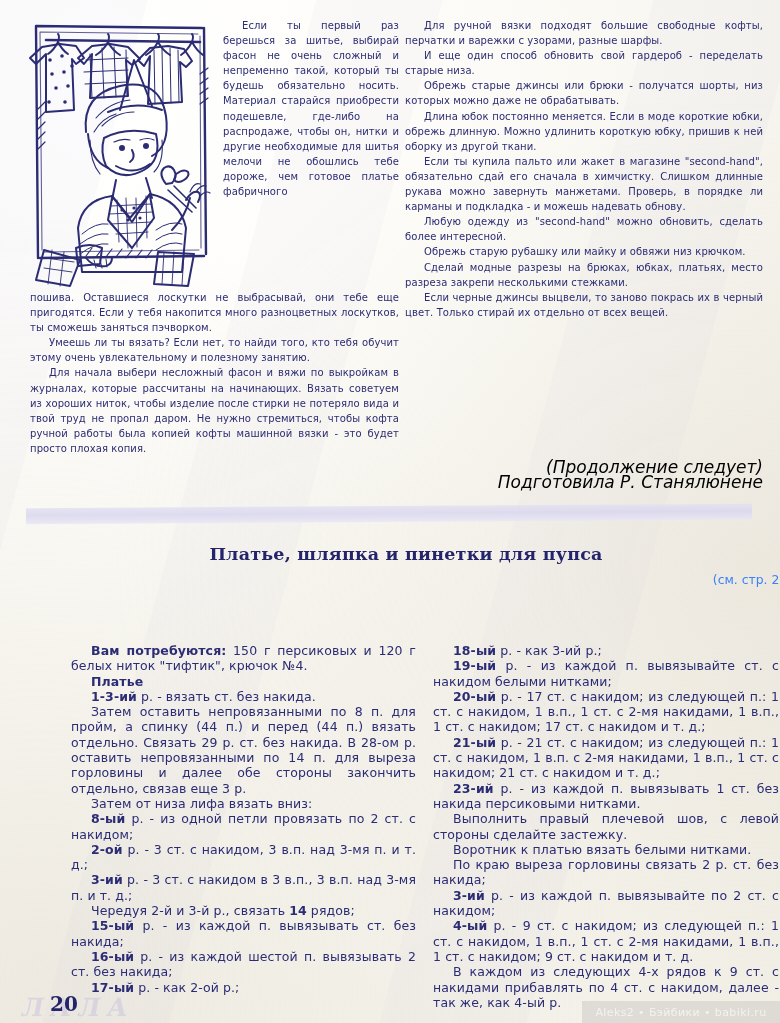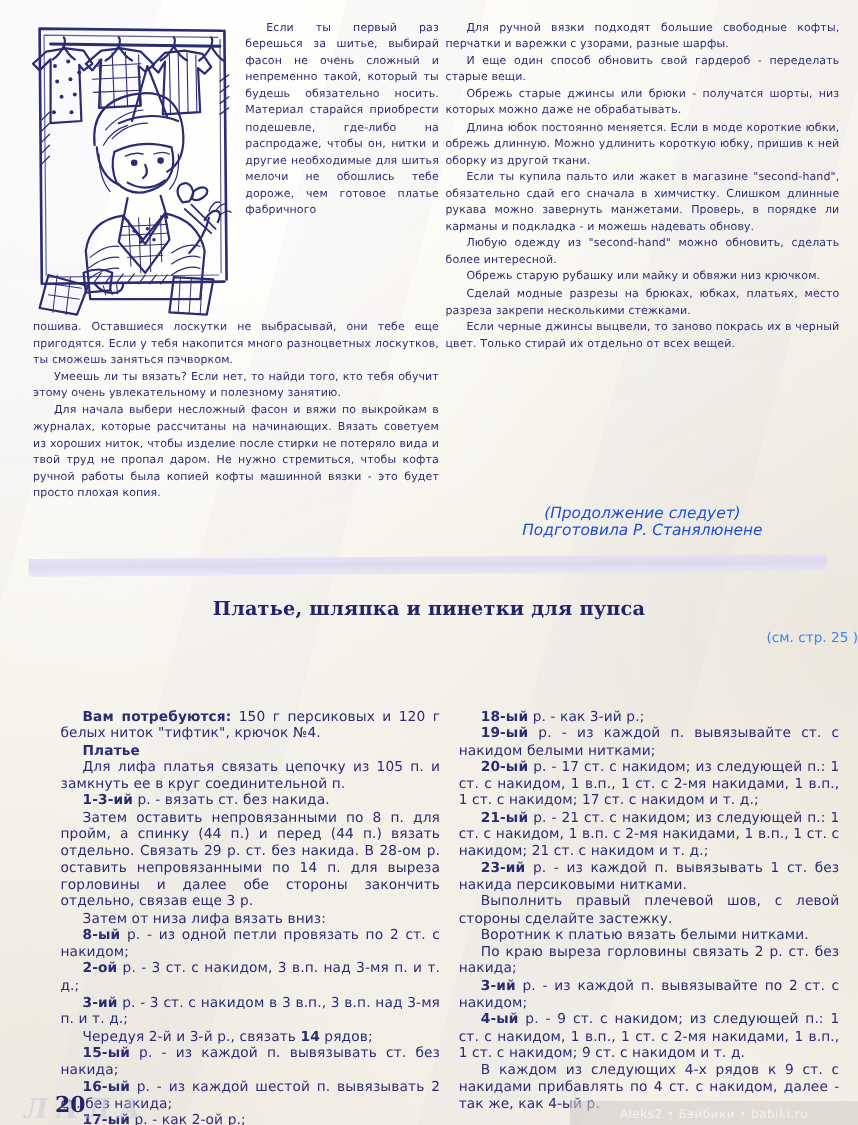--- a/index.html
+++ b/index.html
@@ -48,34 +48,34 @@
   }
   .col p{margin:0;text-indent:1.9em;}
   .col p.noind{text-indent:0;}
 
   #art-col-a{left:223px;top:18px;width:176px;}
   #art-col-a2{left:30px;top:290px;width:369px;}
   #art-col-b{left:405px;top:18px;width:358px;}
 
   .sig{
     position:absolute;left:405px;top:460px;width:358px;
-    text-align:center;font-style:italic;font-size:14px;line-height:15.2px;
-    color:#1d4ed8;
+    text-align:right;font-style:italic;font-size:17px;line-height:15.2px;
+    color:#000000;
   }
 
   
   .band{
     position:absolute;left:26px;top:506px;width:726px;height:16px;
     background:linear-gradient(180deg,#e3e1f2 0%, #d8d6ee 45%, #e9e7f5 100%);
     opacity:.85;
     transform:rotate(-0.35deg);
   }
 
   
-  .pattern{position:absolute;left:0;top:528px;width:728px;height:495px;padding-left:31px;}
+  .pattern{position:absolute;left:16px;top:528px;width:728px;height:495px;padding-left:31px;}
   .pat-title{
     position:absolute;left:0;top:16px;width:780px;text-align:center;
     font-family:"DejaVu Serif", serif;
     font-weight:bold;font-size:17.5px;letter-spacing:.2px;color:#24246c;
   }
   .pat-sub{
     position:absolute;left:0;top:44px;width:780px;text-align:right;
     font-size:12.4px;color:#3b82f6;
   }
 
@@ -95,21 +95,21 @@
     font-weight:bold;font-size:25px;letter-spacing:7px;
     color:#c9c6de;opacity:.55;
     transform:skewX(-10deg);
   }
   .folio-num{
     position:absolute;left:28px;top:1px;
     font-family:"DejaVu Serif", serif;
     font-weight:bold;font-size:20px;color:#232369;
   }
   .watermark{
-    position:absolute;right:0;bottom:0;width:262px;height:22px;
+    position:absolute;right:0;bottom:0;width:198px;height:22px;
     background:rgba(205,203,199,.55);
     color:#f3f2ef;font-size:11px;letter-spacing:.4px;
     display:flex;align-items:center;justify-content:center;
     font-family:"DejaVu Sans", sans-serif;
   }
 </style>
 </head>
 <body>
 
 <div class="page"></div>
@@ -221,21 +221,21 @@
     </div>
 
     <div class="col" id="art-col-a2">
       <p class="noind">пошива. Оставшиеся лоскутки не выбрасывай, они тебе еще пригодятся. Если у тебя накопится много разноцветных лоскутков, ты сможешь заняться пэчворком.</p>
       <p>Умеешь ли ты вязать? Если нет, то найди того, кто тебя обучит этому очень увлекательному и полезному занятию.</p>
       <p>Для начала выбери несложный фасон и вяжи по выкройкам в журналах, которые рассчитаны на начинающих. Вязать советуем из хороших ниток, чтобы изделие после стирки не потеряло вида и твой труд не пропал даром. Не нужно стремиться, чтобы кофта ручной работы была копией кофты машинной вязки - это будет просто плохая копия.</p>
     </div>
 
     <div class="col" id="art-col-b">
       <p>Для ручной вязки подходят большие свободные кофты, перчатки и варежки с узорами, разные шарфы.</p>
-      <p>И еще один способ обновить свой гардероб - переделать старые вещи.</p>
+      <p>И еще один способ обновить свой гардероб - переделать старые низа.</p>
       <p>Обрежь старые джинсы или брюки - получатся шорты, низ которых можно даже не обрабатывать.</p>
       <p>Длина юбок постоянно меняется. Если в моде короткие юбки, обрежь длинную. Можно удлинить короткую юбку, пришив к ней оборку из другой ткани.</p>
       <p>Если ты купила пальто или жакет в магазине "second-hand", обязательно сдай его сначала в химчистку. Слишком длинные рукава можно завернуть манжетами. Проверь, в порядке ли карманы и подкладка - и можешь надевать обнову.</p>
       <p>Любую одежду из "second-hand" можно обновить, сделать более интересной.</p>
       <p>Обрежь старую рубашку или майку и обвяжи низ крючком.</p>
       <p>Сделай модные разрезы на брюках, юбках, платьях, место разреза закрепи несколькими стежками.</p>
       <p>Если черные джинсы выцвели, то заново покрась их в черный цвет. Только стирай их отдельно от всех вещей.</p>
     </div>
 
     <div class="sig">
@@ -247,21 +247,20 @@
   <div class="band"></div>
 
   <div class="pattern">
 
     <div class="pat-title">Платье, шляпка и пинетки для пупса</div>
     <div class="pat-sub">(см. стр. 25 )</div>
 
     <div class="col" id="pat-col-l">
       <p><b>Вам потребуются:</b> 150 г персиковых и 120 г белых ниток "тифтик", крючок №4.</p>
       <p><b>Платье</b></p>
-      <p>Для лифа платья связать цепочку из 105 п. и замкнуть ее в круг соединительной п.</p>
       <p><b>1-3-ий</b> р. - вязать ст. без накида.</p>
       <p>Затем оставить непровязанными по 8 п. для пройм, а спинку (44 п.) и перед (44 п.) вязать отдельно. Связать 29 р. ст. без накида. В 28-ом р. оставить непровязанными по 14 п. для выреза горловины и далее обе стороны закончить отдельно, связав еще 3 р.</p>
       <p>Затем от низа лифа вязать вниз:</p>
       <p><b>8-ый</b> р. -  из одной петли провязать по 2 ст. с накидом;</p>
       <p><b>2-ой</b> р. - 3 ст. с накидом, 3 в.п. над 3-мя п.  и т. д.;</p>
       <p><b>3-ий</b> р. - 3 ст. с накидом в 3 в.п., 3 в.п. над 3-мя п. и т. д.;</p>
       <p>Чередуя 2-й и 3-й р., связать <b>14</b> рядов;</p>
       <p><b>15-ый</b> р. - из каждой п. вывязывать ст. без накида;</p>
       <p><b>16-ый</b> р. - из каждой шестой п. вывязывать 2 ст. без накида;</p>
       <p><b>17-ый</b> р. - как 2-ой р.;</p>

